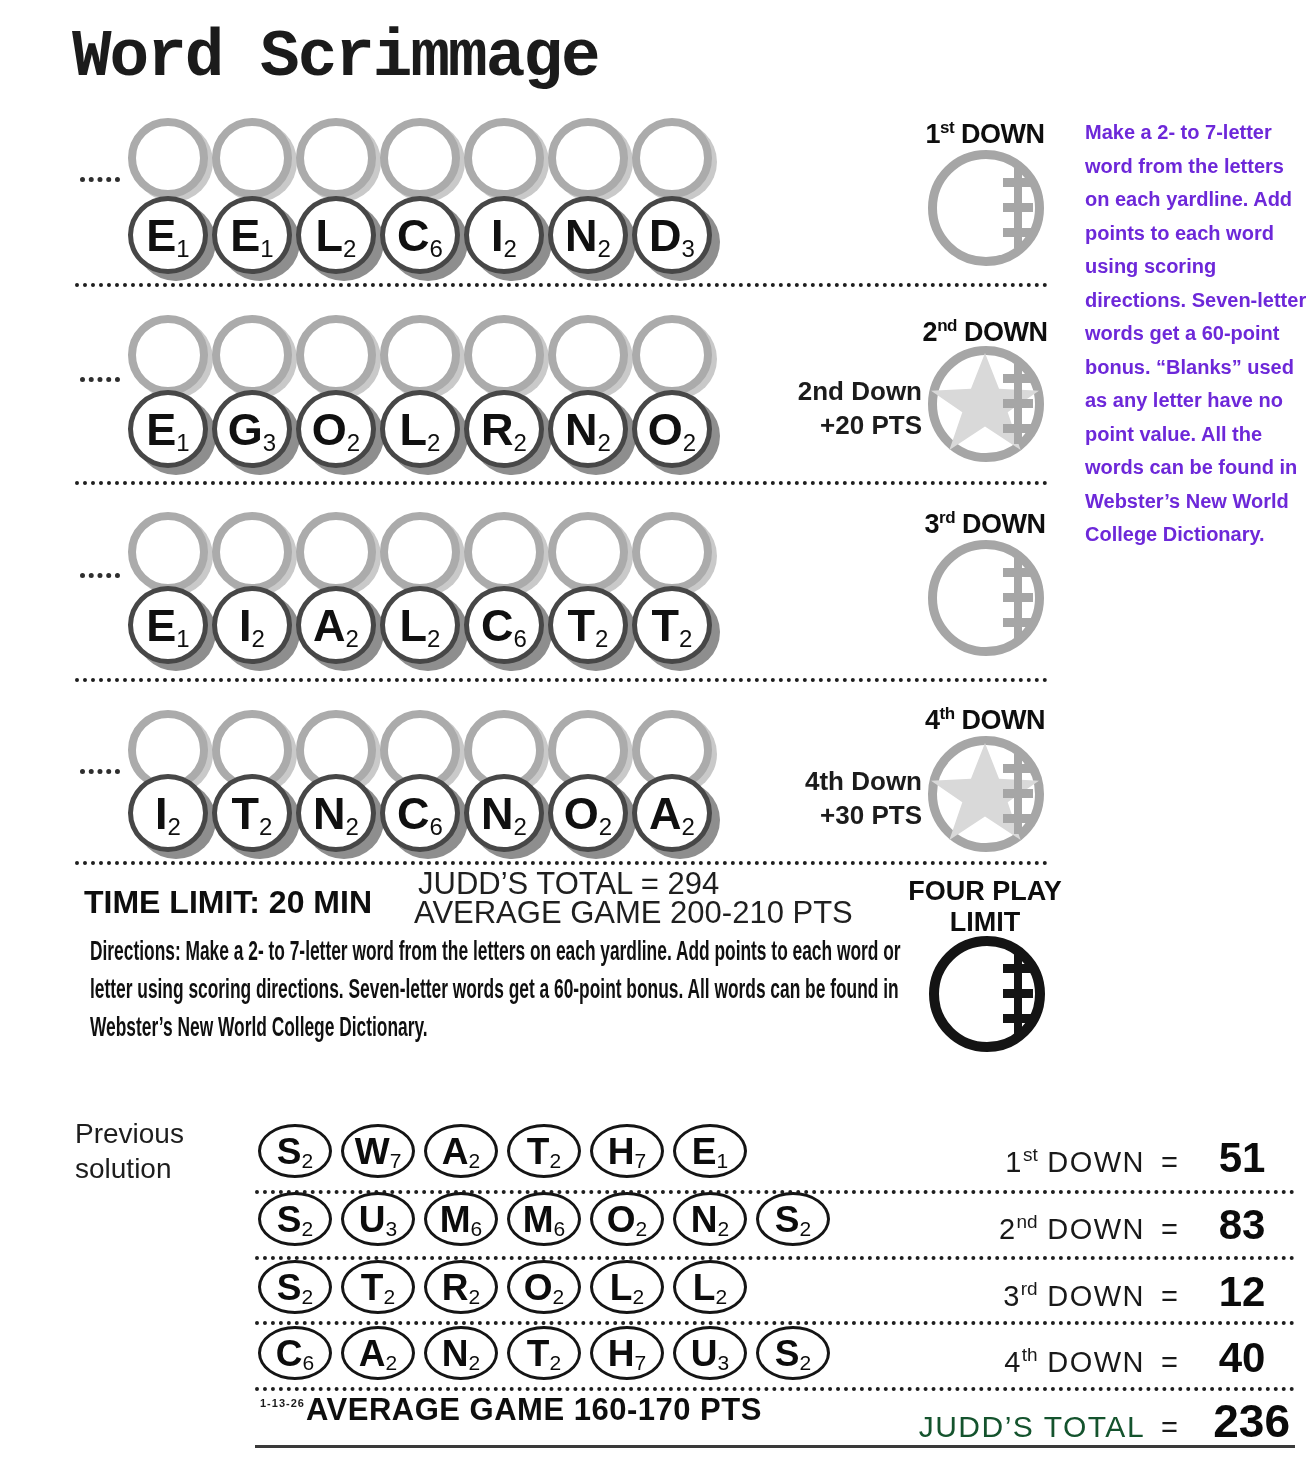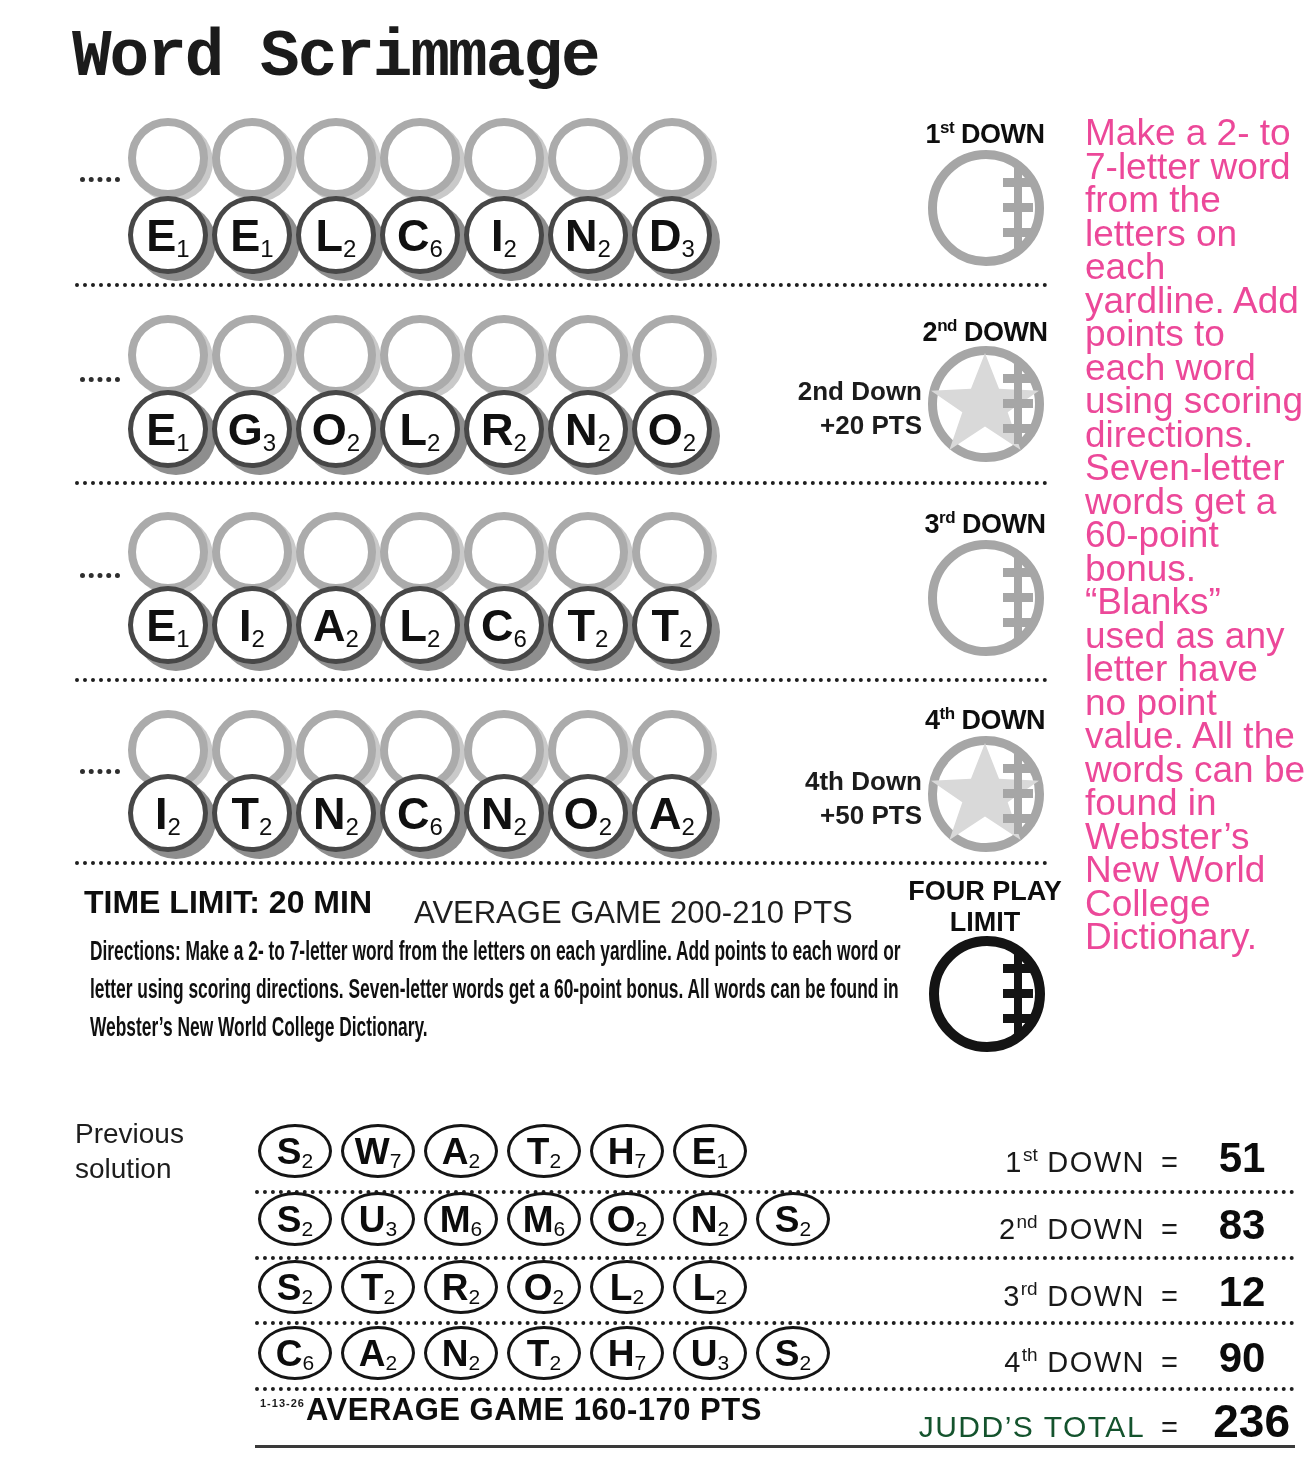--- a/index.html
+++ b/index.html
@@ -5,21 +5,21 @@
   html,body{margin:0;padding:0;background:#fff;}
   .page{position:relative;width:1308px;height:1458px;background:#fff;overflow:hidden;
         font-family:"Liberation Sans",sans-serif;color:#161616;}
 
   
   .title{position:absolute;left:72px;top:20px;font-family:Liberation Mono, monospace;
          font-weight:bold;font-size:66px;letter-spacing:-2px;color:#1b1b1b;}
 
   
   .right-instructions{position:absolute;left:1085px;top:116px;width:224px;
-         font-size:37px;line-height:33.5px;color:#ec4899;}
+         font-size:20px;line-height:33.5px;color:#6d28d9;font-weight:bold;}
 
   
   .ring-row,.tile-row{position:absolute;left:128px;display:flex;}
   .ring{width:80px;height:80px;border:8px solid #ababab;border-radius:50%;
         background:#fff;box-sizing:border-box;margin-right:4px;
         box-shadow:5px 4px 0 #c9c9c9;}
   .tile{position:relative;width:80px;height:78px;border:5px solid #474747;border-radius:50%;
         background:#fff;box-sizing:border-box;margin-right:4px;
         box-shadow:8px 7px 0 #8e8e8e;display:flex;align-items:center;justify-content:center;}
   .tl{font-weight:bold;font-size:45px;line-height:1;color:#101010;}
@@ -285,32 +285,33 @@
   <div class="down-circle" style="top:540px">
     <svg class="laces" width="30" height="80" viewBox="0 0 30 80">
         <rect x="11" y="0" width="8" height="80" fill="#a6a6a6"></rect>
         <rect x="0" y="10" width="30" height="9" fill="#a6a6a6"></rect>
         <rect x="0" y="35" width="30" height="9" fill="#a6a6a6"></rect>
         <rect x="0" y="60" width="30" height="9" fill="#a6a6a6"></rect>
       </svg>
   </div>
 
   <div class="down-label" style="top:704px"><span>4</span><sup>th</sup>&nbsp;<span>DOWN</span></div>
-  <div class="bonus" style="top:764px"><span>4th Down</span><br><span>+50 PTS</span></div>
+  <div class="bonus" style="top:764px"><span>4th Down</span><br><span>+30 PTS</span></div>
   <div class="down-circle" style="top:736px">
     <div class="star"></div>
     <svg class="laces" width="30" height="80" viewBox="0 0 30 80">
         <rect x="11" y="0" width="8" height="80" fill="#a6a6a6"></rect>
         <rect x="0" y="10" width="30" height="9" fill="#a6a6a6"></rect>
         <rect x="0" y="35" width="30" height="9" fill="#a6a6a6"></rect>
         <rect x="0" y="60" width="30" height="9" fill="#a6a6a6"></rect>
       </svg>
   </div>
 
   <div class="time-limit">TIME LIMIT: 20 MIN</div>
+  <div class="stat1">JUDD’S TOTAL = 294</div>
   <div class="stat2">AVERAGE GAME 200-210 PTS</div>
   <div class="directions">Directions: Make a 2- to 7-letter word from the letters on each yardline. Add points to each word or letter using scoring directions. Seven-letter words get a 60-point bonus. All words can be found in Webster’s New World College Dictionary.</div>
 
   <div class="fp-label"><span>FOUR PLAY</span><br><span>LIMIT</span></div>
   <div class="fp-circle">
     <svg class="laces" width="30" height="80" viewBox="0 0 30 80">
         <rect x="11" y="0" width="8" height="80" fill="#141414"></rect>
         <rect x="0" y="10" width="30" height="9" fill="#141414"></rect>
         <rect x="0" y="35" width="30" height="9" fill="#141414"></rect>
         <rect x="0" y="60" width="30" height="9" fill="#141414"></rect>
@@ -447,21 +448,21 @@
     <span class="score-num">83</span>
   </div>
   <div class="score-row" style="top:1268px">
     <span class="score-label"><span>3</span><sup>rd</sup> <span>DOWN</span></span>
     <span class="score-eq">=</span>
     <span class="score-num">12</span>
   </div>
   <div class="score-row" style="top:1334px">
     <span class="score-label"><span>4</span><sup>th</sup> <span>DOWN</span></span>
     <span class="score-eq">=</span>
-    <span class="score-num">90</span>
+    <span class="score-num">40</span>
   </div>
   <div class="score-row" style="top:1394px">
     <span class="total-label">JUDD’S TOTAL</span>
     <span class="score-eq">=</span>
     <span class="total-num">236</span>
   </div>
 
   <div class="avg-prev">AVERAGE GAME 160-170 PTS</div>
   <div class="date">1-13-26</div>
   <div class="solid-line"></div>

